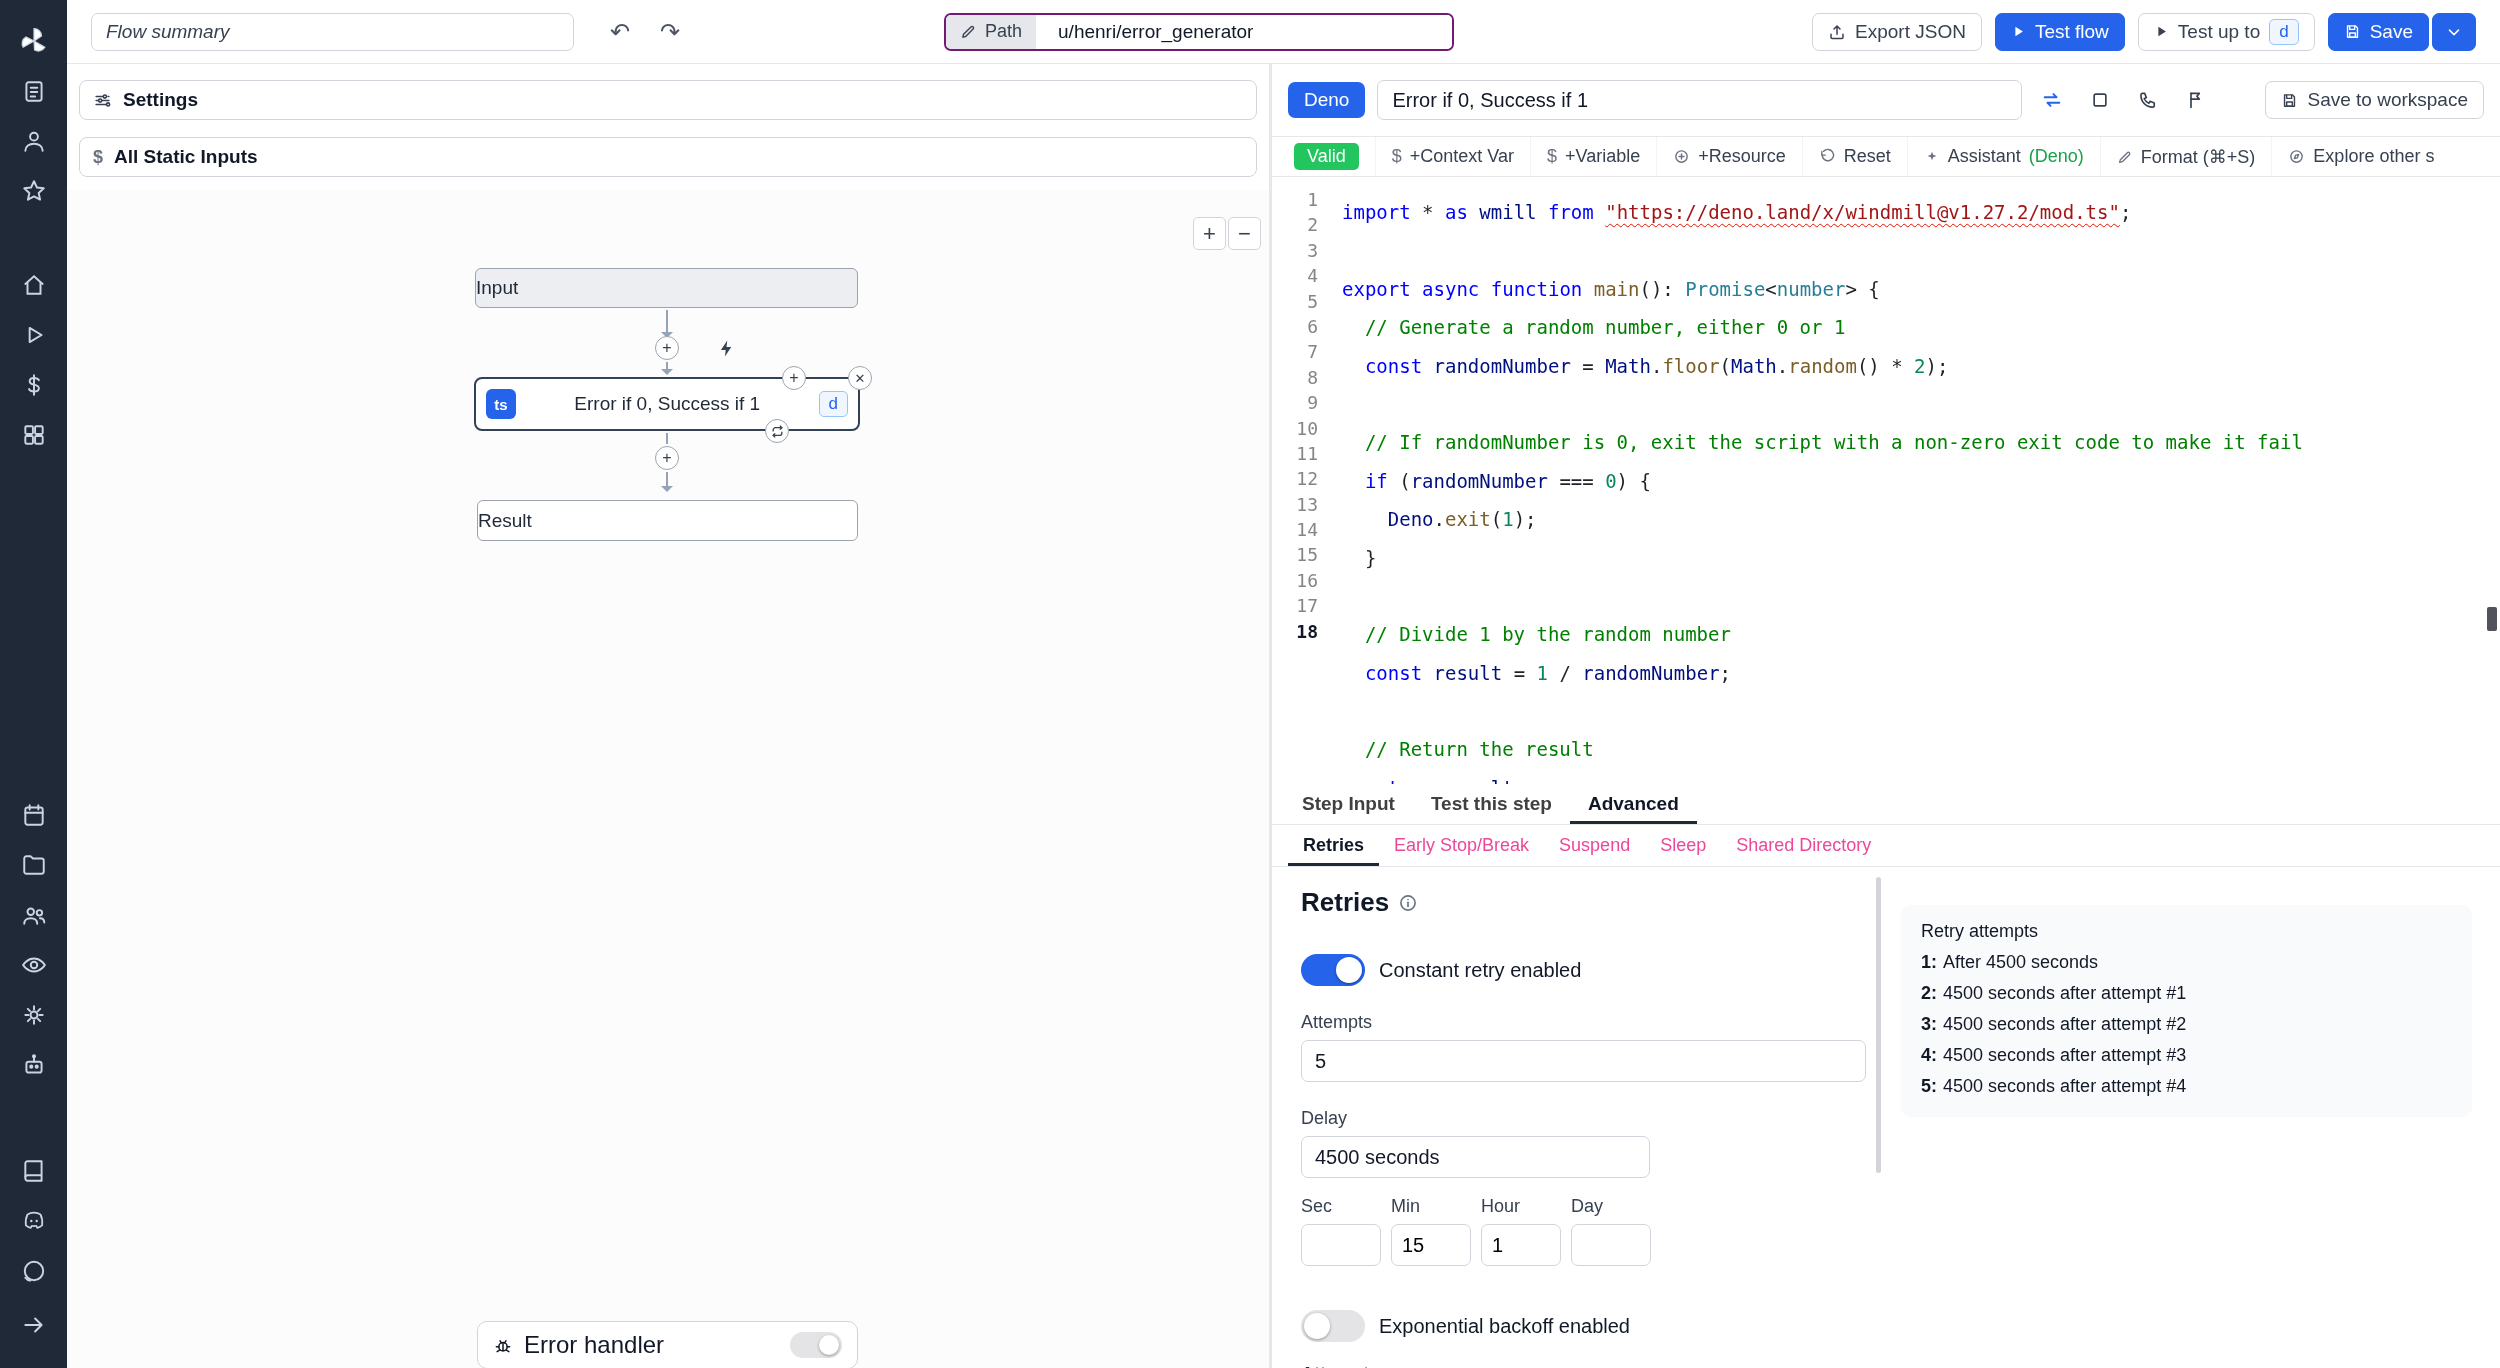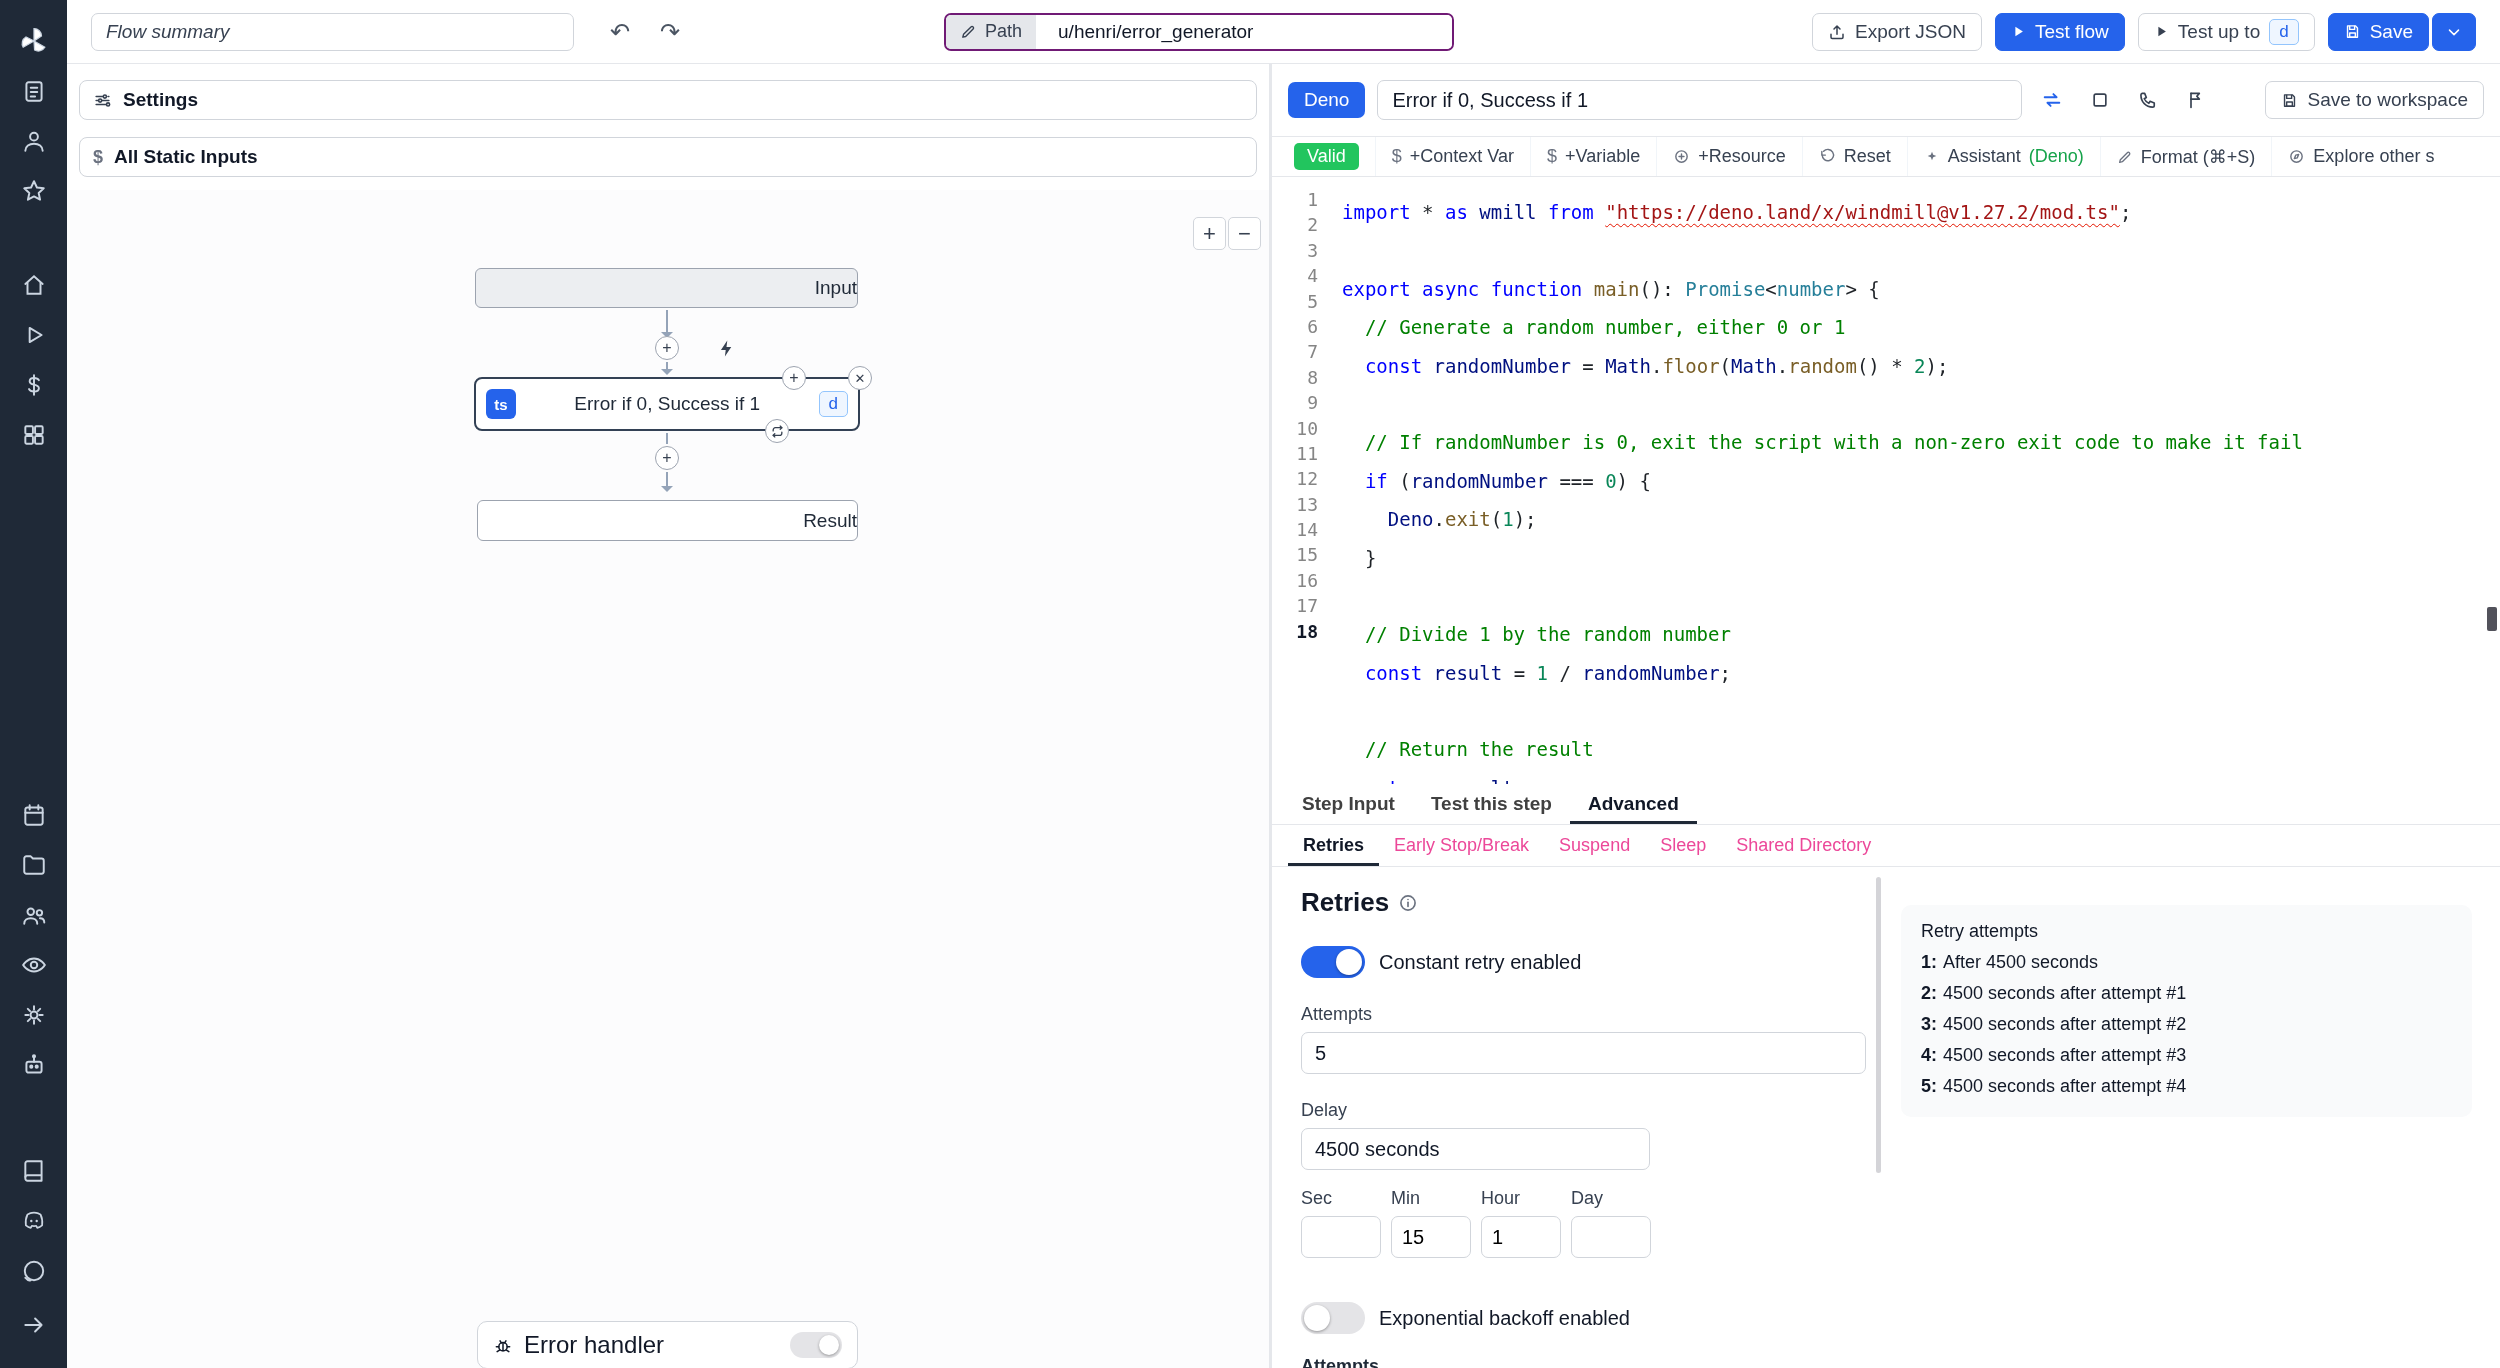--- a/index.html
+++ b/index.html
@@ -37,21 +37,21 @@
   
   .content { flex:1; display:flex; min-height:0; }
   .left-pane { width:1205px; flex-shrink:0; border-right:3px solid #e5e7eb; display:flex; flex-direction:column; background:#fff; }
   .accordion { margin:0 12px; height:40px; border:1px solid #d1d5db; border-radius:8px; display:flex; align-items:center; gap:11px; padding:0 13px; font-size:19px; font-weight:600; color:#111827; background:#fff; }
   .accordion:first-of-type { margin-top:16px; }
   .accordion + .accordion { margin-top:17px; }
 
   
   .graph { position:relative; flex:1; margin-top:13px; background:#fcfcfd; overflow:hidden; }
   .zoom-btn { position:absolute; width:33px; height:33px; border:1px solid #d1d5db; background:#fff; border-radius:5px; font-size:22px; color:#374151; display:flex; align-items:center; justify-content:center; top:27px; }
-  .node { position:absolute; display:flex; align-items:center; justify-content:flex-end; font-size:19px; color:#1f2937; }
+  .node { position:absolute; display:flex; align-items:center; justify-content:flex-start; font-size:19px; color:#1f2937; }
   .node-input { left:408px; top:78px; width:383px; height:40px; background:#eceef1; border:1px solid #9ca3af; border-radius:6px; }
   .vseg { position:absolute; width:2px; background:#94a3b8; left:599px; }
   .vArrow { position:absolute; left:594px; width:0; height:0; border:6px solid transparent; border-top-color:#94a3b8; }
   .g-circle { position:absolute; width:24px; height:24px; border-radius:50%; background:#fff; border:1px solid #9ca3af; color:#374151; display:flex; align-items:center; justify-content:center; font-size:16px; line-height:1; }
   .bolt-btn { position:absolute; left:646px; top:145px; width:27px; height:27px; display:flex; align-items:center; justify-content:center; border-radius:6px; }
   .node-step { left:407px; top:187px; width:386px; height:54px; background:#fff; border:2px solid #334155; border-radius:8px; padding:0 10px; display:flex; align-items:center; }
   .ts-badge { width:30px; height:30px; border-radius:6px; background:#2563eb; color:#fff; font-weight:700; font-size:15px; display:flex; align-items:center; justify-content:center; }
   .node-step .title { flex:1; text-align:center; font-size:19px; }
   .node-result { left:410px; top:310px; width:381px; height:41px; background:#fff; border:1px solid #9ca3af; border-radius:6px; }
   .error-handler { position:absolute; left:410px; top:1131px; width:381px; height:48px; border:1px solid #d1d5db; border-radius:10px; display:flex; align-items:center; gap:11px; padding:0 15px; background:#fff; }
@@ -99,21 +99,21 @@
   .tab.active { color:#111827; font-weight:600; box-shadow:inset 0 -3px 0 #1f2937;text-align:center; }
   .subtabs-row { height:42px; border-bottom:1px solid #e5e7eb; display:flex; align-items:stretch; padding-left:16px; flex-shrink:0; }
   .subtab { display:flex; align-items:center; padding:0 15px; font-size:18px; color:#ec4899; }
   .subtab.active { color:#111827; font-weight:600; box-shadow:inset 0 -3px 0 #1f2937; }
 
   
   .advanced { position:relative; flex:1; overflow:hidden; }
   .form-col { position:absolute; left:29px; top:0; width:565px; }
   .h-retries { margin-top:20px; display:flex; align-items:center; gap:9px; }
   .h-retries .t { font-size:26px; font-weight:700; color:#111827; }
-  .row-toggle { margin-top:28px; display:flex; align-items:center; gap:14px; font-size:20px; color:#111827; }
+  .row-toggle { margin-top:36px; display:flex; align-items:center; gap:14px; font-size:20px; color:#111827; }
   .f-label { margin-top:26px; font-size:18px; color:#374151; }
   .f-input { margin-top:7px; height:42px; border:1px solid #d1d5db; border-radius:7px; padding:0 13px; font-size:20px; color:#111827; display:block; }
   .w-full { width:565px; } .w-delay { width:349px; }
   .time-row { margin-top:18px; display:flex; gap:10px; }
   .time-col { display:flex; flex-direction:column; }
   .time-col label { font-size:18px; color:#374151; margin-bottom:7px; }
   .time-col input { width:80px; height:42px; border:1px solid #d1d5db; border-radius:7px; padding:0 10px; font-size:20px; }
   .row-exp { margin-top:44px; }
   .next-label { margin-top:22px; font-size:18px; font-weight:700; color:#1f2937; }
   .retry-box { position:absolute; left:629px; top:38px; width:571px; background:#f9fafb; border-radius:10px; padding:16px 20px 20px 20px; }

